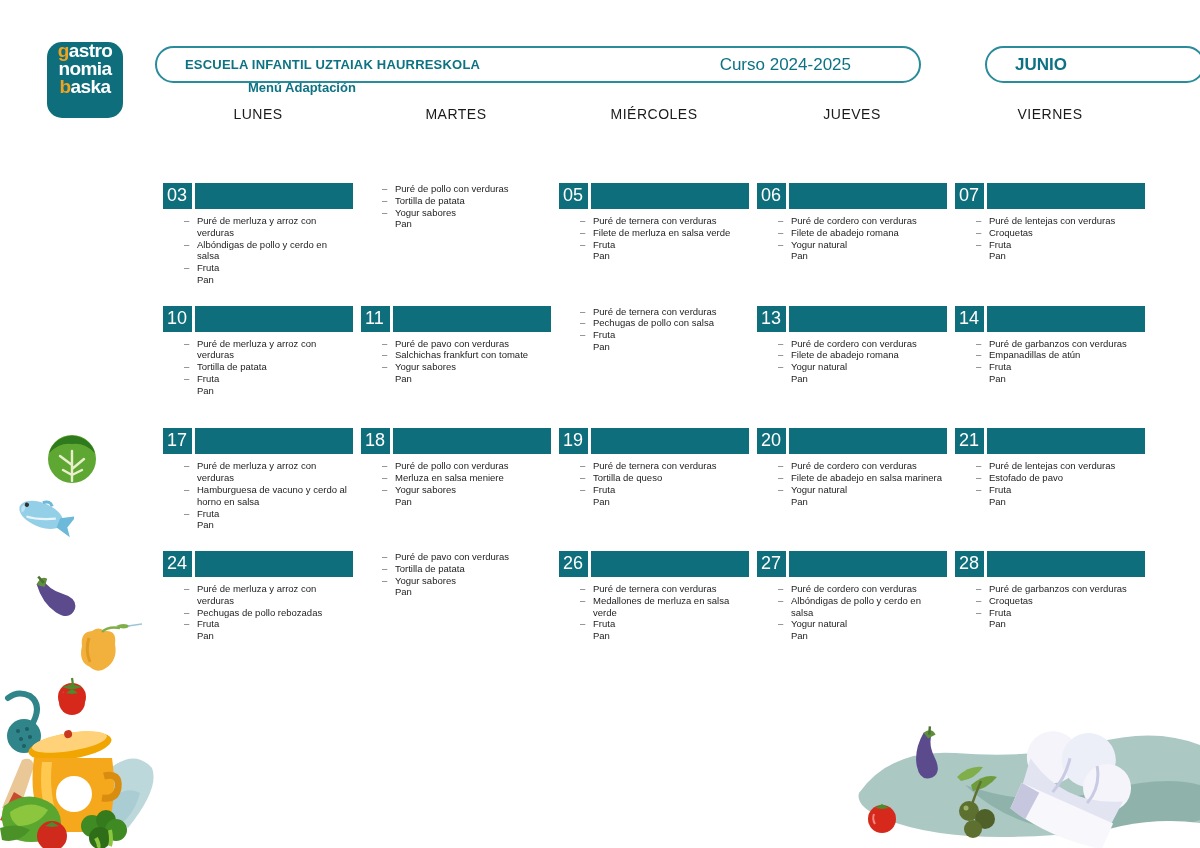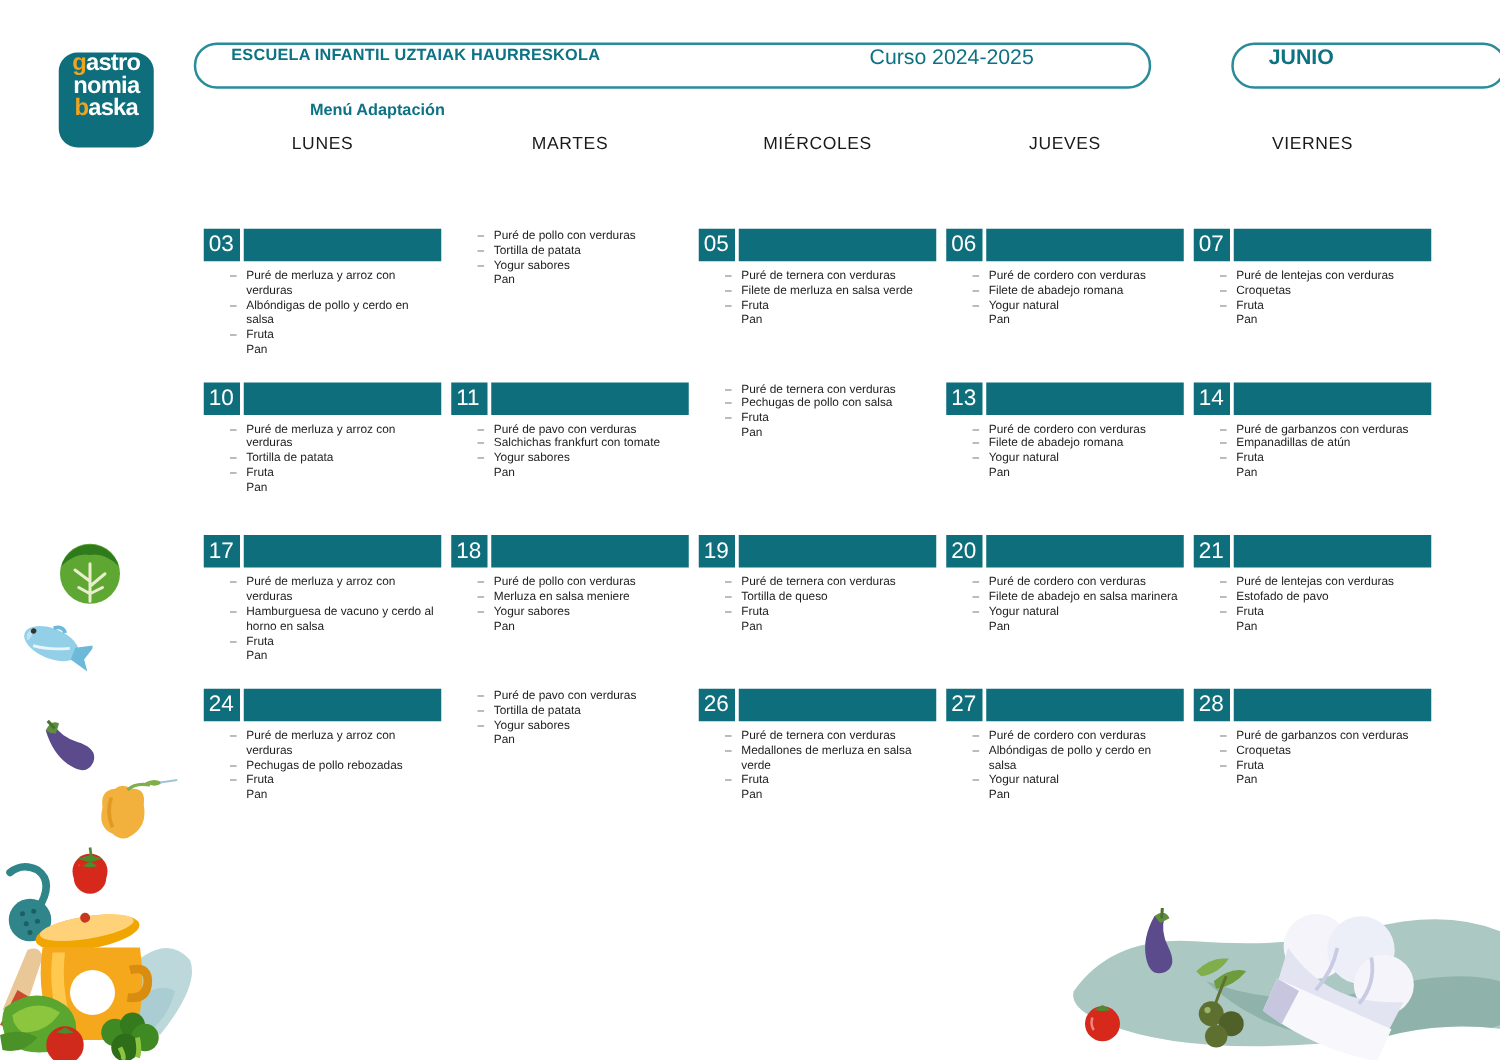--- a/index.html
+++ b/index.html
@@ -17,27 +17,27 @@
   }
   
   .logo{
     position:absolute;left:47px;top:42px;width:76px;height:76px;
     background:var(--teal);border-radius:15px;
     display:flex;flex-direction:column;justify-content:flex-start;align-items:center;
     color:#fff;font-weight:bold;font-size:19px;line-height:18px;letter-spacing:-0.6px;
   }
   .logo .accent{color:#f0a31e;}
   .pill{
-    position:absolute;top:34px;height:37px;border:2px solid var(--teal-border);
-    border-radius:20px;display:flex;align-items:flex-start;background:#fff;box-sizing:border-box;
+    position:absolute;top:46px;height:37px;border:2px solid var(--teal-border);
+    border-radius:20px;display:flex;align-items:center;background:#fff;box-sizing:border-box;
   }
   .pill.main{left:155px;width:766px;}
   .pill.month{left:985px;width:220px;}
   .school-name{margin-left:28px;font-weight:bold;font-size:13px;color:var(--teal-text);letter-spacing:0.2px;}
-  .course-label{margin-left:auto;margin-right:92px;font-size:17px;color:var(--teal-text);}
+  .course-label{margin-left:auto;margin-right:68px;font-size:17px;color:var(--teal-text);}
   .month-label{margin-left:28px;font-size:17px;color:var(--teal-text);font-weight:700;}
   .menu-type{position:absolute;left:248px;top:80px;font-size:13px;font-weight:bold;color:var(--teal-text);text-align:right;}
   
   .weekdays{
     position:absolute;left:163px;top:106px;width:982px;
     display:grid;grid-template-columns:repeat(5,190px);column-gap:8px;
   }
   .weekdays div{
     text-align:center;font-size:14px;color:#1a1a1a;letter-spacing:0.5px;
   }

